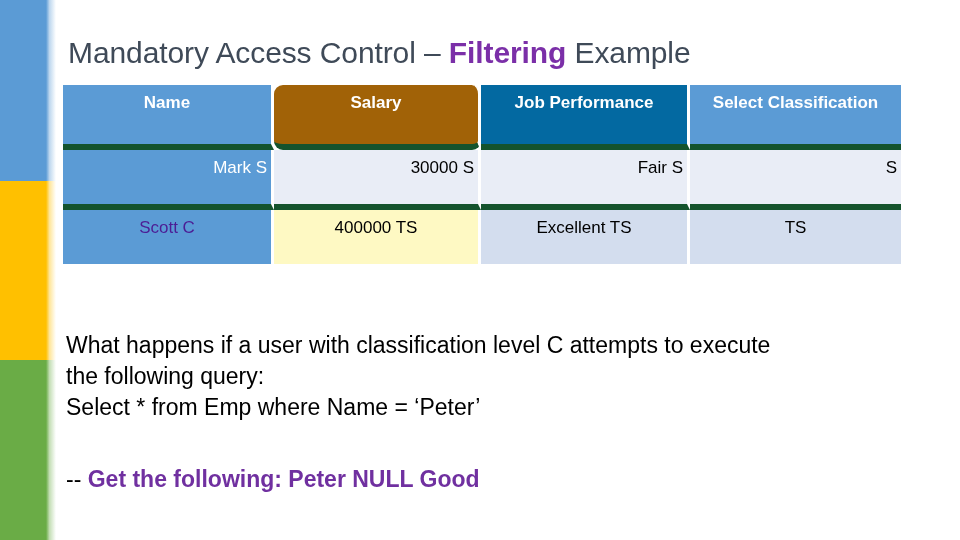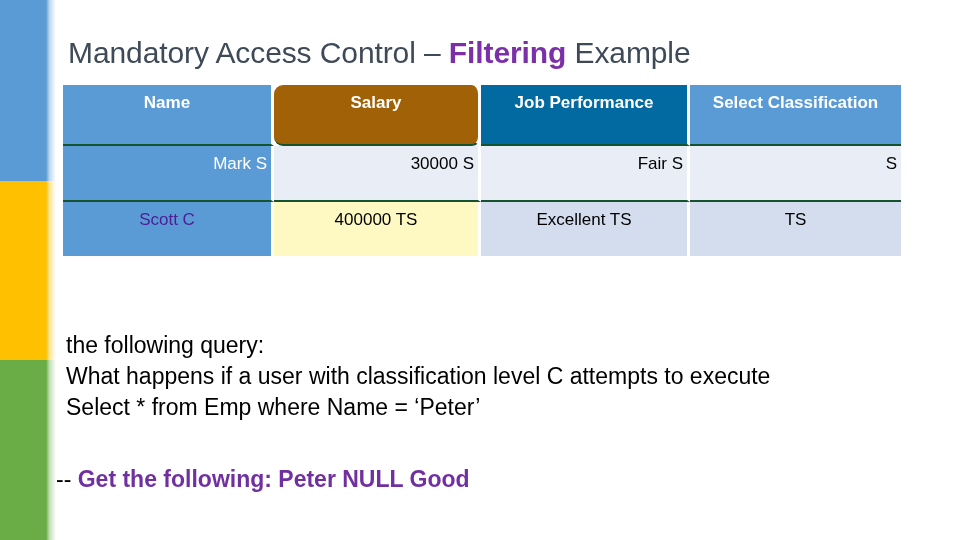--- a/index.html
+++ b/index.html
@@ -74,21 +74,21 @@
   #emp-table col.c-tup   { width: 211px; }
 
   #emp-table th,
   #emp-table td {
     vertical-align: top;
     text-align: center;
     padding: 7px 4px 0 4px;
     font-size: 17px;
     line-height: 22px;
     border-right: 3px solid #ffffff;
-    border-bottom: 2px solid #14532d;
+    border-bottom: 6px solid #14532d;
   }
   #emp-table th:last-child,
   #emp-table td:last-child { border-right: none; }
   #emp-table tr:last-child td { border-bottom: none; }
 
   #emp-table thead th {
     background: #5b9bd5;
     color: #ffffff;
     height: 52px;
   }
@@ -115,21 +115,21 @@
     width: 880px;
     font-size: 23px;
     line-height: 31px;
     color: #000000;
   }
   #question-block .qline { display: block; white-space: nowrap; }
 
   
   #result-note {
     position: absolute;
-    left: 56px;
+    left: 66px;
     top: 464px;
     font-size: 23px;
     line-height: 30px;
     color: #000000;
     white-space: nowrap;
   }
   #result-note .note-accent {
     font-weight: bold;
     color: #7030a0;
   }
@@ -173,18 +173,18 @@
     <tr class="row-a">
       <td class="name-cell" style="background: rgb(91, 155, 213); color: #4c1d95;">Scott   C</td>
       <td style="background: #fef9c3;">400000  TS</td>
       <td style="background: rgb(211, 221, 238);">Excellent   TS</td>
       <td style="background: rgb(211, 221, 238);">TS</td>
     </tr>
   </tbody>
 </table>
 
 <div id="question-block">
+  <span class="qline">What happens if a user with classification level C attempts to execute</span>
   <span class="qline">the following query:</span>
-  <span class="qline">What happens if a user with classification level C attempts to execute</span>
   <span class="qline">Select * from Emp where Name = ‘Peter’</span>
 </div>
 
 <div id="result-note"><span>-- </span><span class="note-accent" style="color: rgb(112, 48, 160);">Get the following:  Peter  NULL  Good</span></div>
 
 </body></html>

